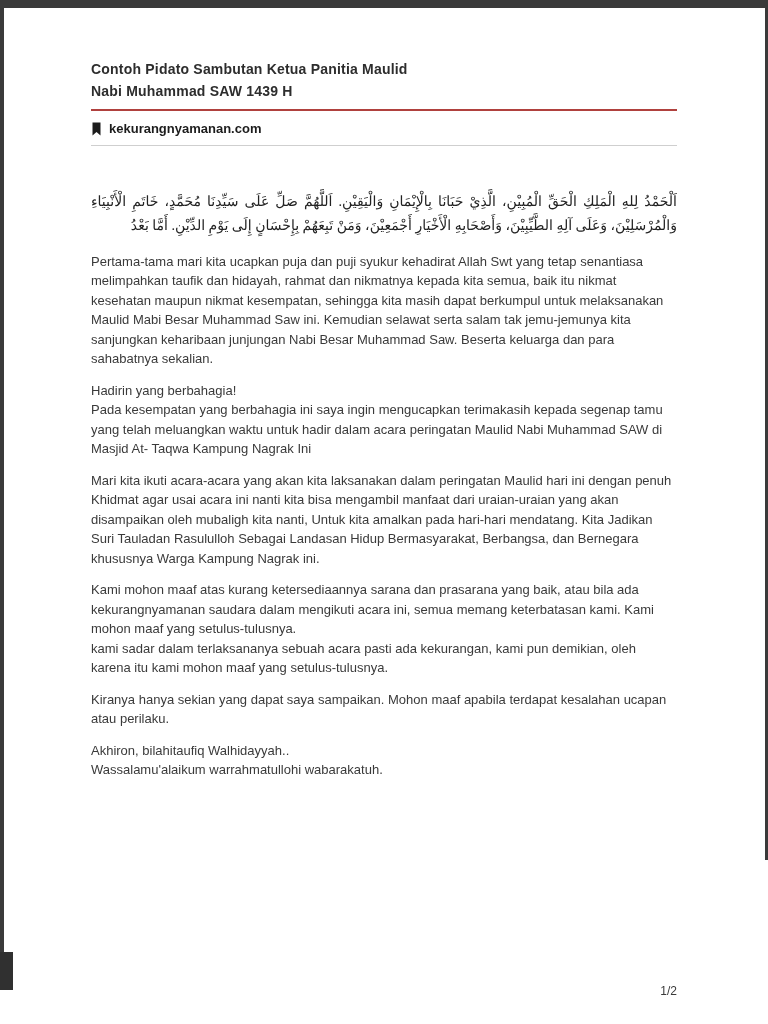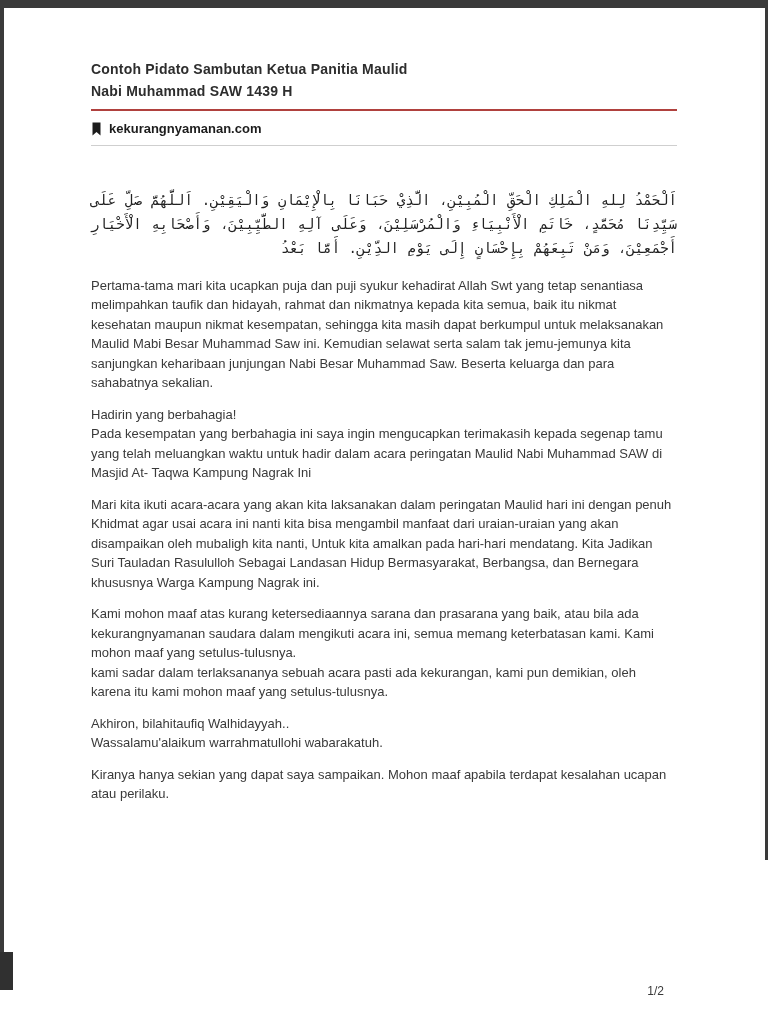--- a/index.html
+++ b/index.html
@@ -47,32 +47,32 @@
   .body-text { margin-top: 44px; }
   .body-text p {
     font-size: 13px;
     line-height: 1.5;
     color: #3a3a3a;
     margin-bottom: 12px;
     white-space: pre-line;
   }
   .body-text p.arabic {
     direction: rtl;
-    font-family: Liberation Mono, monospace;
+    font-family: Liberation Serif, serif;
     font-size: 14px;
     line-height: 1.7;
     color: #222222;
     text-align: justify;
     margin-top: 4px;
     margin-bottom: 14px;
   }
 
   .page-indicator {
     position: absolute;
-    right: 104px;
+    right: 91px;
     bottom: 26px;
     font-size: 12px;
     color: #3a3a3a;
     text-align: center;
   }
 </style>
 </head>
 <body>
 
 <div class="edge edge-top"></div>
@@ -99,20 +99,20 @@
   <div class="rule-gray"></div>
 
   <div class="body-text">
     <p class="arabic" dir="rtl" lang="ar">اَلْحَمْدُ لِلهِ الْمَلِكِ الْحَقِّ الْمُبِيْنِ، الَّذِيْ حَبَانَا بِالْإِيْمَانِ وَالْيَقِيْنِ. اَللَّهُمَّ صَلِّ عَلَى سَيِّدِنَا مُحَمَّدٍ، خَاتَمِ الْأَنْبِيَاءِ وَالْمُرْسَلِيْنَ، وَعَلَى آلِهِ الطَّيِّبِيْنَ، وَأَصْحَابِهِ الْأَخْيَارِ أَجْمَعِيْنَ، وَمَنْ تَبِعَهُمْ بِإِحْسَانٍ إِلَى يَوْمِ الدِّيْنِ. أَمَّا بَعْدُ</p>
     <p>Pertama-tama mari kita ucapkan puja dan puji syukur kehadirat Allah Swt yang tetap senantiasa melimpahkan taufik dan hidayah, rahmat dan nikmatnya kepada kita semua, baik itu nikmat kesehatan maupun nikmat kesempatan, sehingga kita masih dapat berkumpul untuk melaksanakan Maulid Mabi Besar Muhammad Saw ini. Kemudian selawat serta salam tak jemu-jemunya kita sanjungkan keharibaan junjungan Nabi Besar Muhammad Saw. Beserta keluarga dan para sahabatnya sekalian.</p>
     <p>Hadirin yang berbahagia!
 Pada kesempatan yang berbahagia ini saya ingin mengucapkan terimakasih kepada segenap tamu yang telah meluangkan waktu untuk hadir dalam acara peringatan Maulid Nabi Muhammad SAW di Masjid At- Taqwa Kampung Nagrak Ini</p>
     <p>Mari kita ikuti acara-acara yang akan kita laksanakan dalam peringatan Maulid hari ini dengan penuh Khidmat agar usai acara ini nanti kita bisa mengambil manfaat dari uraian-uraian yang akan disampaikan oleh mubaligh kita nanti, Untuk kita amalkan pada hari-hari mendatang. Kita Jadikan Suri Tauladan Rasululloh Sebagai Landasan Hidup Bermasyarakat, Berbangsa, dan Bernegara khususnya Warga Kampung Nagrak ini.</p>
     <p>Kami mohon maaf atas kurang ketersediaannya sarana dan prasarana yang baik, atau bila ada kekurangnyamanan saudara dalam mengikuti acara ini, semua memang keterbatasan kami. Kami mohon maaf yang setulus-tulusnya.
 kami sadar dalam terlaksananya sebuah acara pasti ada kekurangan, kami pun demikian, oleh karena itu kami mohon maaf yang setulus-tulusnya.</p>
+    <p>Kiranya hanya sekian yang dapat saya sampaikan. Mohon maaf apabila terdapat kesalahan ucapan atau perilaku.</p>
     <p>Akhiron, bilahitaufiq Walhidayyah..
 Wassalamu'alaikum warrahmatullohi wabarakatuh.</p>
-    <p>Kiranya hanya sekian yang dapat saya sampaikan. Mohon maaf apabila terdapat kesalahan ucapan atau perilaku.</p>
   </div>
 
 </div>
 
 <div class="page-indicator">1/2</div>
 
 </body></html>

